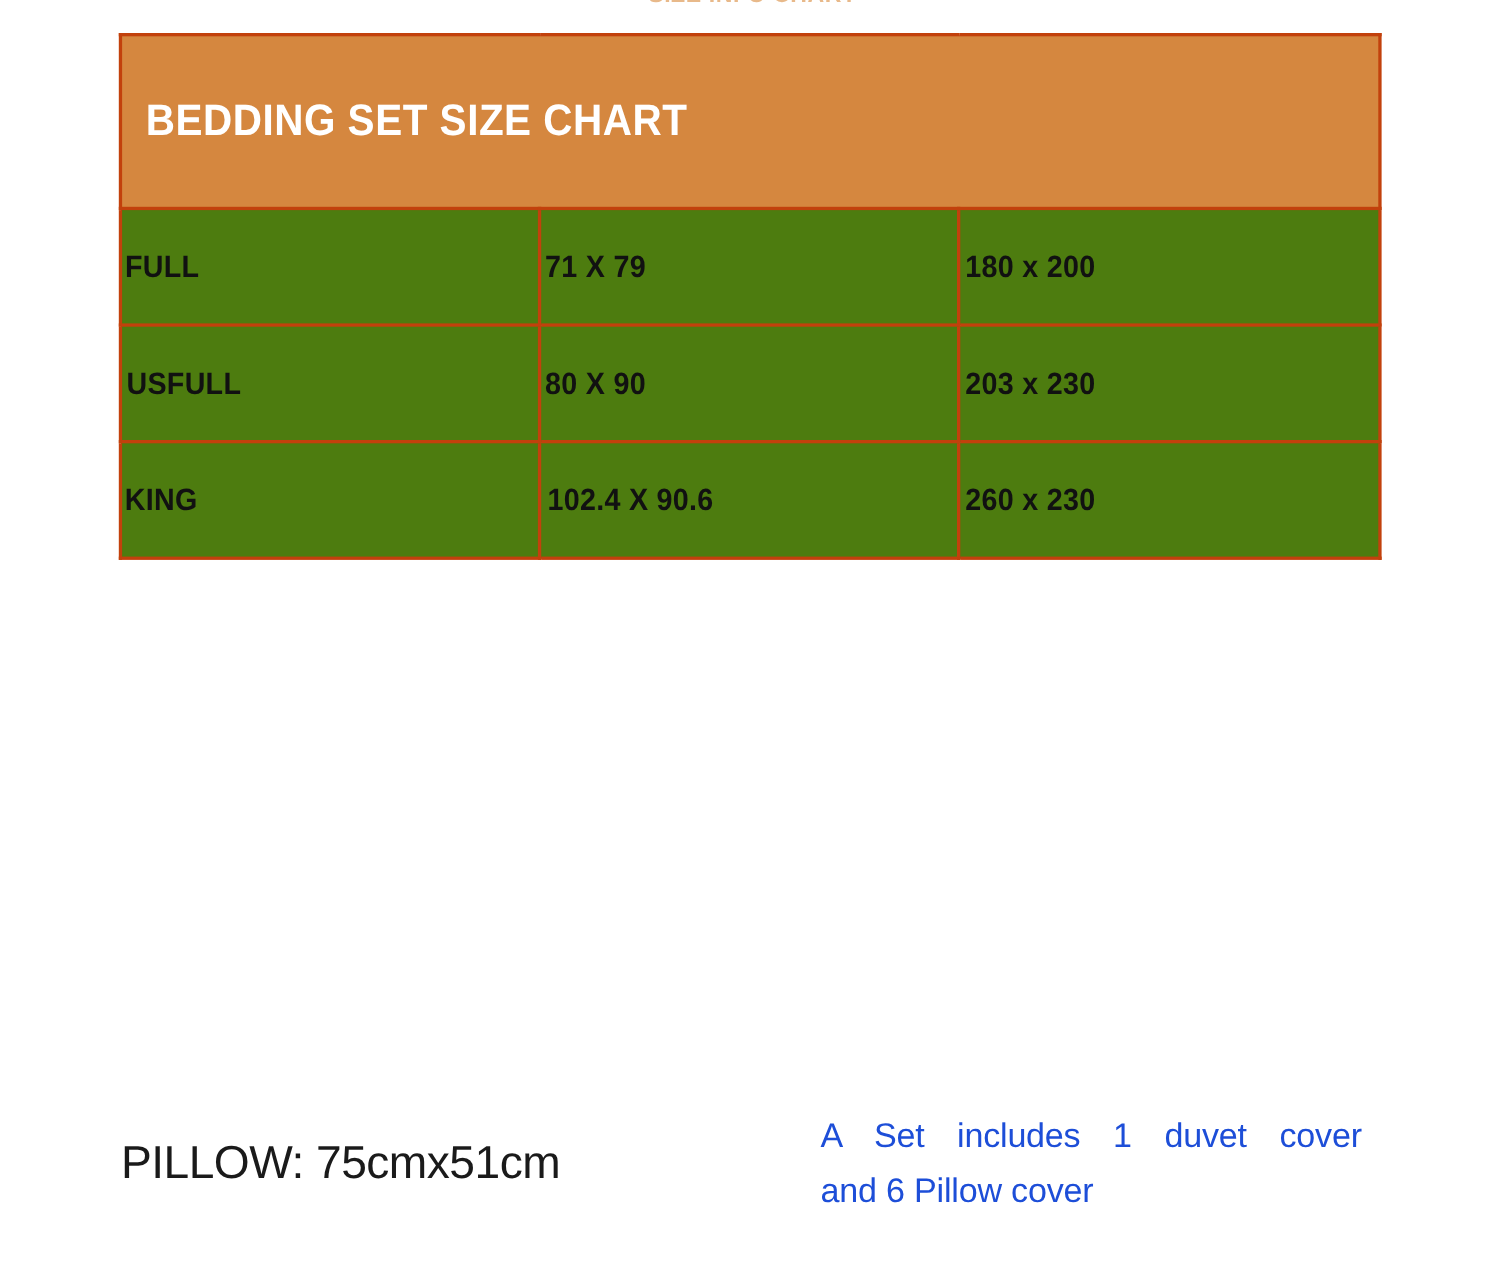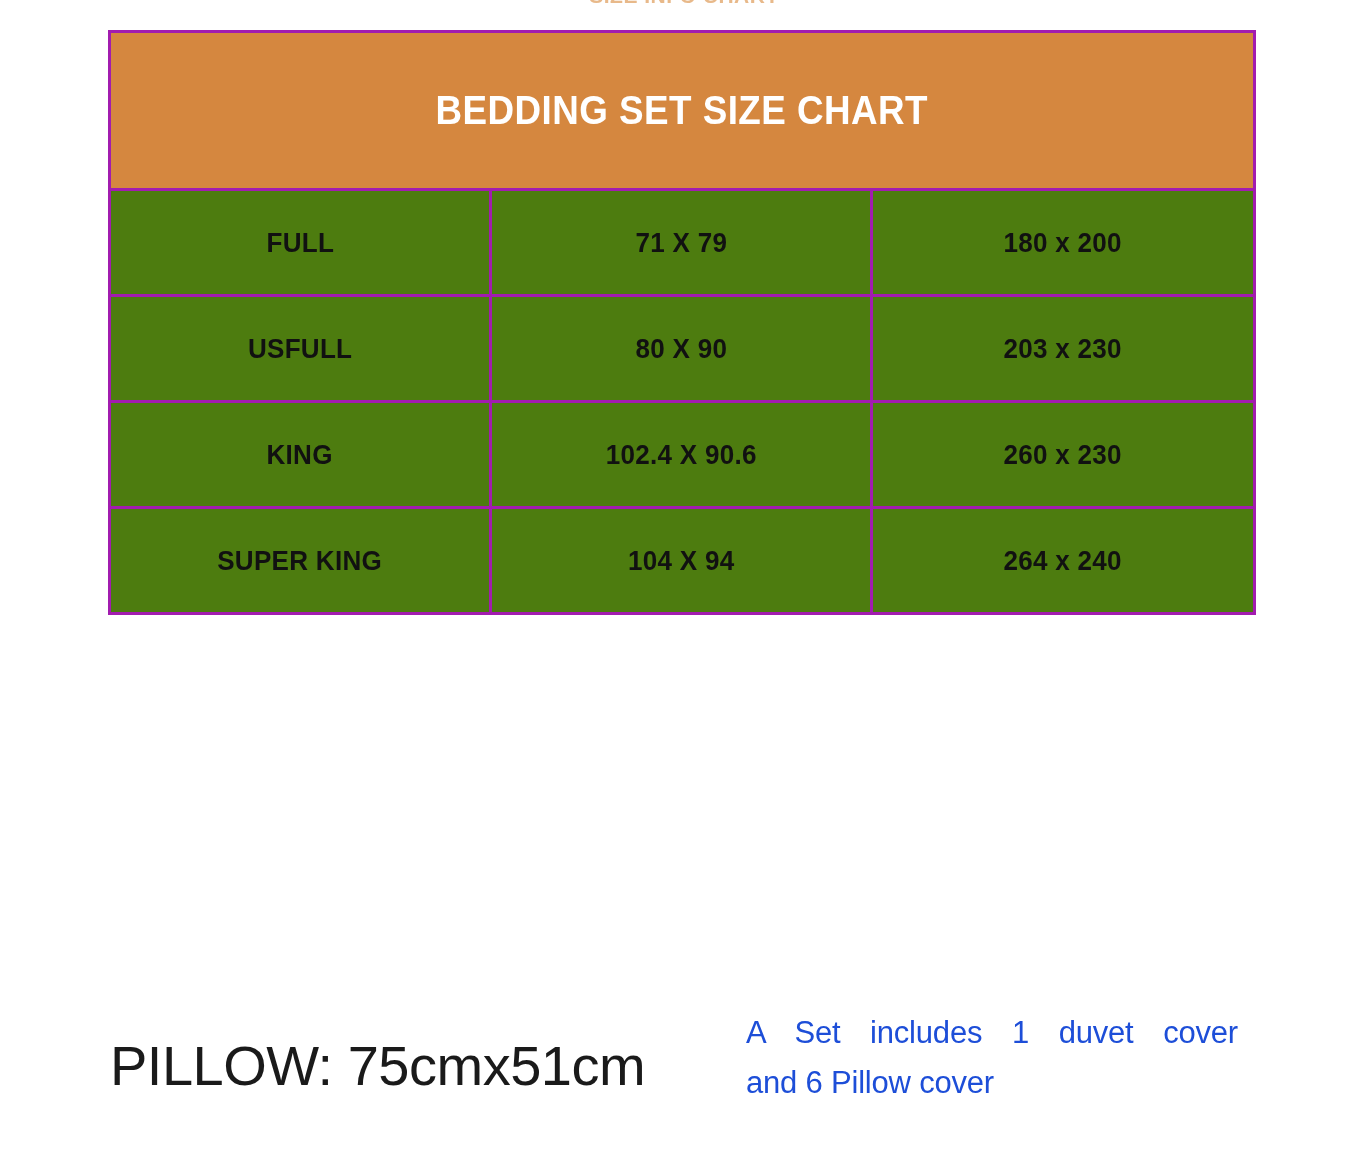--- a/index.html
+++ b/index.html
@@ -37,23 +37,22 @@
   
   .chart-table {
     position: absolute;
     left: 108px;
     top: 30px;
     width: 1145px;
     border-collapse: collapse;
     table-layout: fixed;
   }
   .chart-table td {
-    border: 3px solid #a21caf;
+    border: 3px solid #c2410c;
     padding: 0;
-    text-align: center;
     vertical-align: middle;
   }
 
   
   .title-cell {
     background: #d5873f;
     height: 155px;
   }
   .title-text {
     color: #ffffff;
@@ -100,21 +99,21 @@
   .col-inch  { width: 381px; }
   .col-cm    { width: 383px; }
 
   
   .pillow-note {
     position: absolute;
     left: 110px;
     top: 1033px;
     font-family: "Liberation Sans", sans-serif;
     font-weight: 400;
-    font-size: 56px;
+    font-size: 42px;
     color: #1a1a1a;
     letter-spacing: -0.5px;
     white-space: nowrap;
   }
   .set-note {
     position: absolute;
     left: 746px;
     top: 1008px;
     width: 492px;
     font-family: "Liberation Sans", sans-serif;
@@ -185,31 +184,20 @@
         <span class="data-text">KING</span>
       </td>
       <td class="data-cell">
         <span class="data-text">102.4 X 90.6</span>
       </td>
       <td class="data-cell">
         <span class="data-text">260 x 230</span>
       </td>
     </tr>
 
-    <tr>
-      <td class="data-cell">
-        <span class="data-text">SUPER KING</span>
-      </td>
-      <td class="data-cell">
-        <span class="data-text">104 X 94</span>
-      </td>
-      <td class="data-cell">
-        <span class="data-text">264 x 240</span>
-      </td>
-    </tr>
   </tbody>
 </table>
 
 <div class="pillow-note">PILLOW: 75cmx51cm</div>
 
 <div class="set-note">
   <span class="line1">A Set includes 1 duvet cover</span>
   <span class="line2">and 6 Pillow cover</span>
 </div>
 

